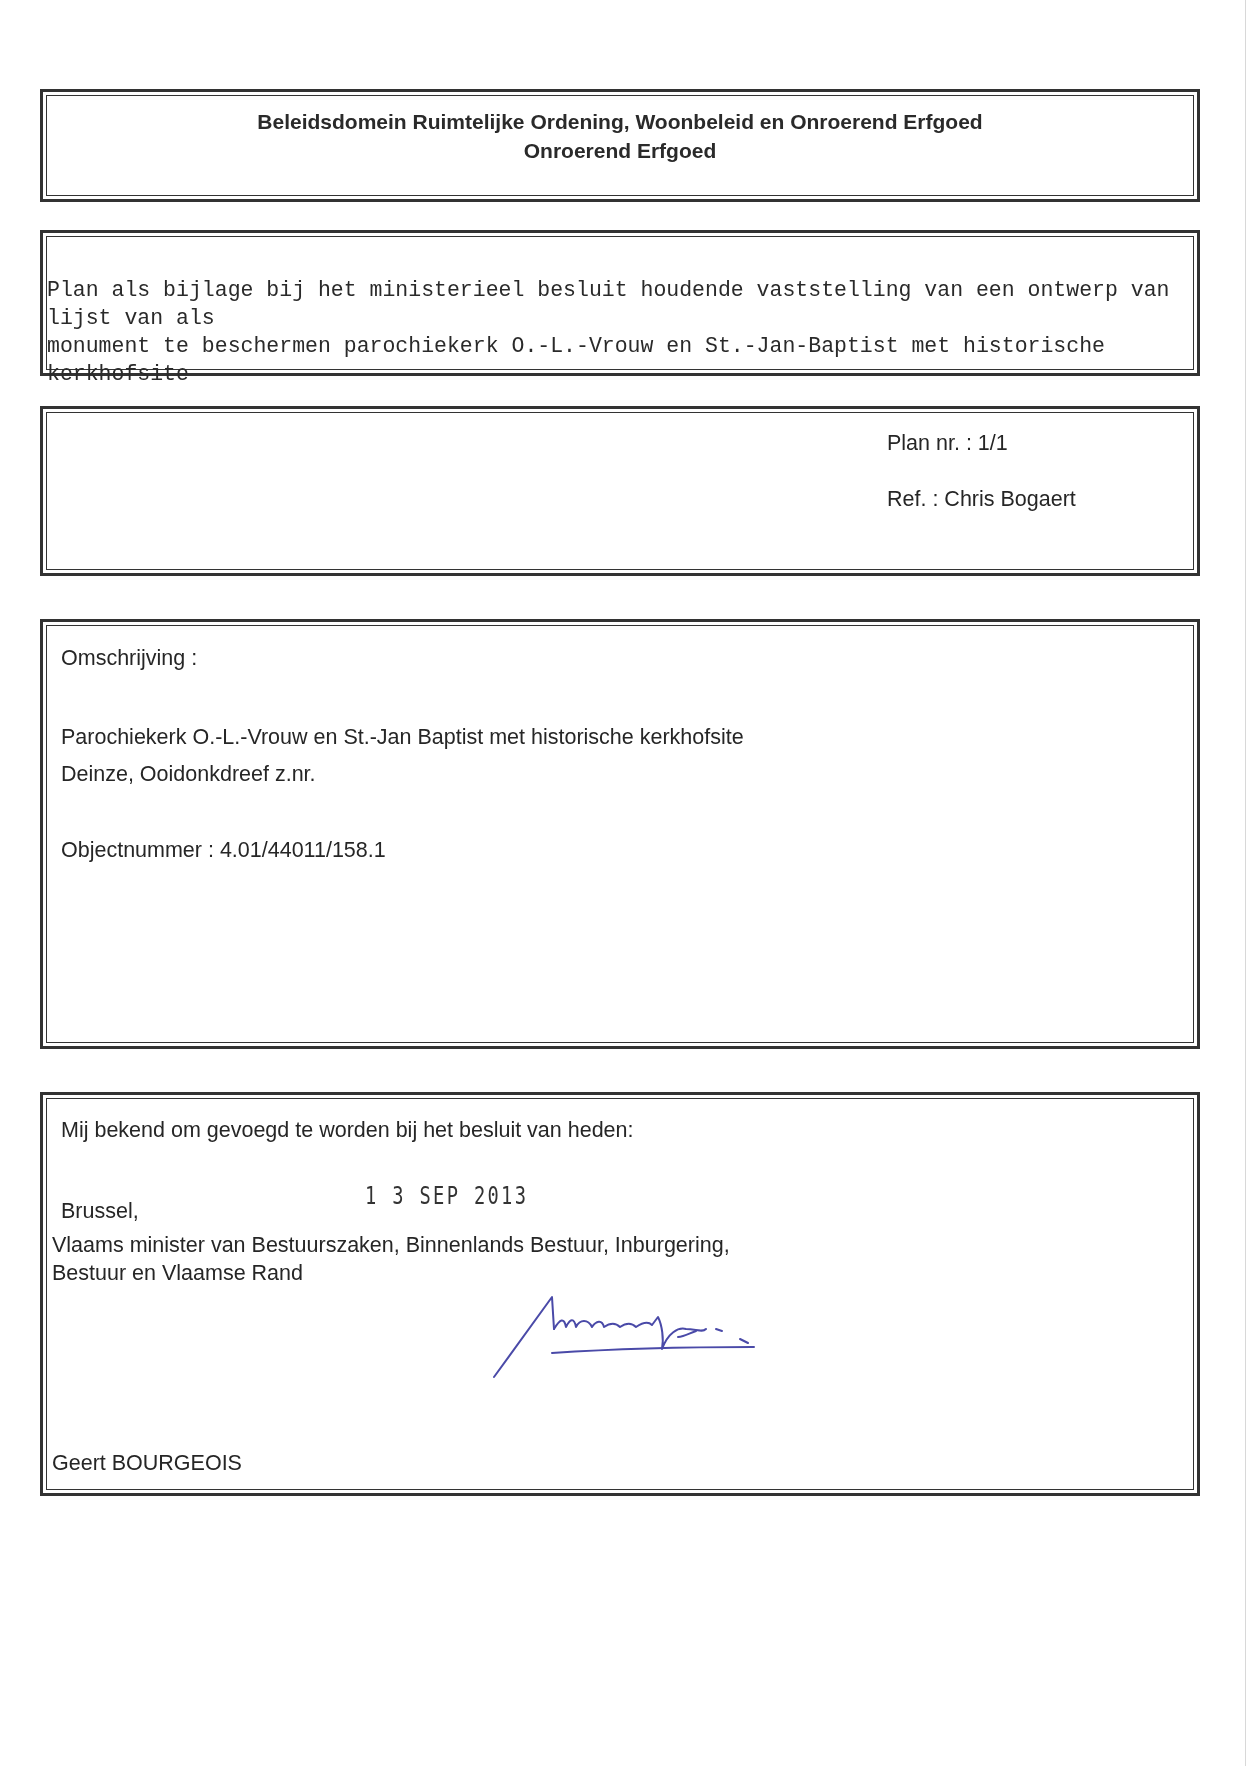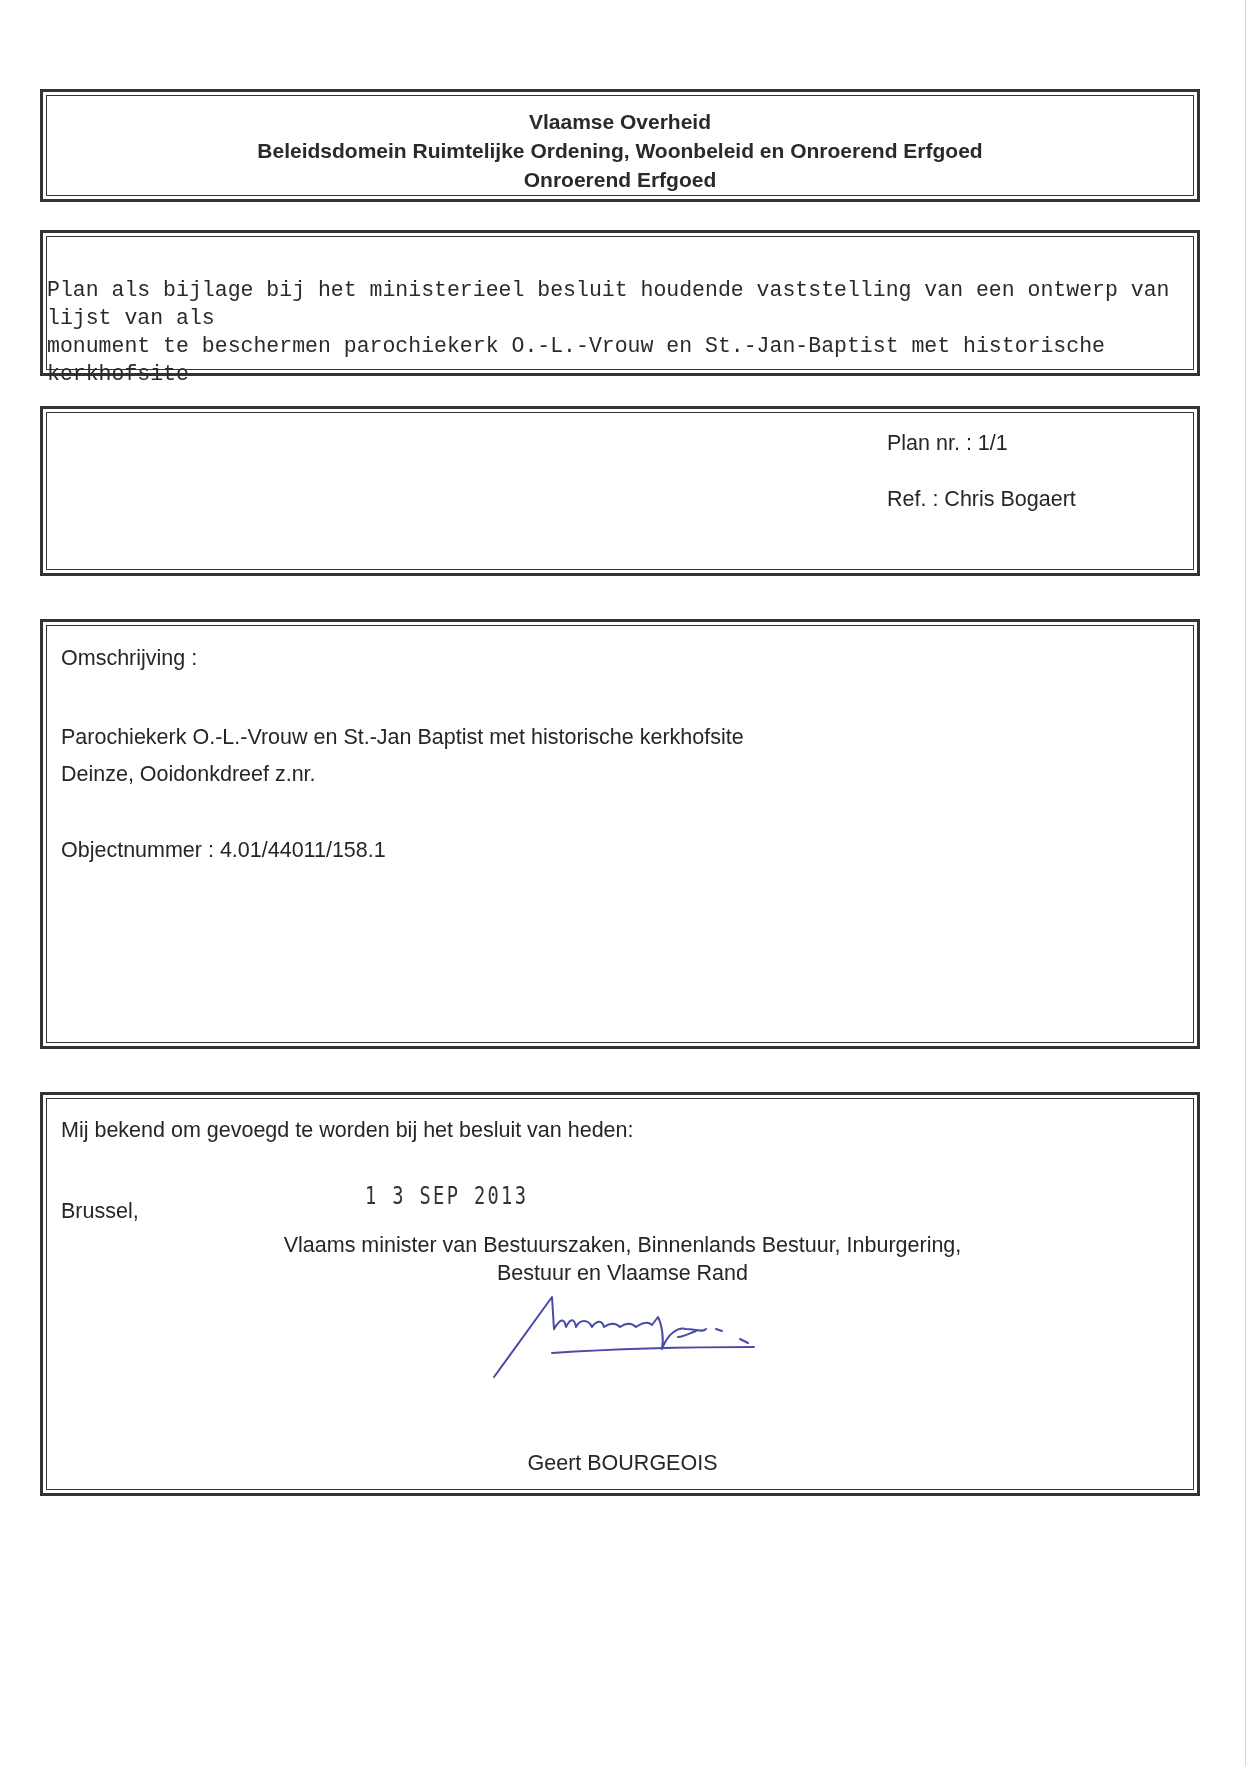--- a/index.html
+++ b/index.html
@@ -26,32 +26,31 @@
 
   .info-left { position: absolute; left: 0; top: 0; width: 825px; height: 100%; border-right: 1.5px solid #333; }
   .info-right { position: absolute; left: 826px; top: 0; right: 0; height: 100%; }
   .info-line { position: absolute; left: 14px; font-size: 21.5px; white-space: nowrap; }
   .ir-line { position: absolute; left: 14px; font-size: 21.5px; white-space: nowrap; }
 
   .desc-line { position: absolute; left: 14px; font-size: 21.5px; white-space: nowrap; }
 
   .sign-line { position: absolute; font-size: 21.5px; white-space: nowrap; }
   .stamp { position: absolute; left: 318px; top: 83px; font-family: "DejaVu Sans Mono", monospace; font-size: 24px; letter-spacing: 3px; color: #333; transform: scaleX(0.78); transform-origin: left; }
-  .center { left: 5px; right: 0; text-align: center; }
+  .center { left: 5px; right: 0; text-align: left; }
   .signature { position: absolute; left: 445px; top: 190px; }
 </style>
 </head>
 <body>
 
 <div class="edge-line"></div>
 
 <div class="box" id="box-header">
   <div class="inner">
     <div class="header-text">
-      <div>Vlaamse Overheid</div>
       <div>Beleidsdomein Ruimtelijke Ordening, Woonbeleid en Onroerend Erfgoed</div>
       <div>Onroerend Erfgoed</div>
     </div>
   </div>
 </div>
 
 <div class="box" id="box-title">
   <div class="inner">
     <div class="title-text">
       <div>Plan als bijlage bij het ministerieel besluit houdende vaststelling van een ontwerp van lijst van als</div>

